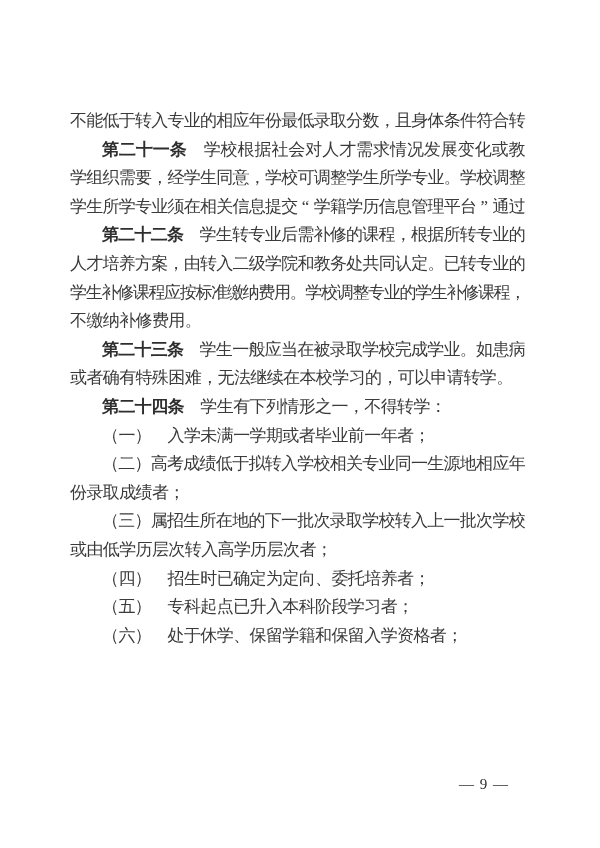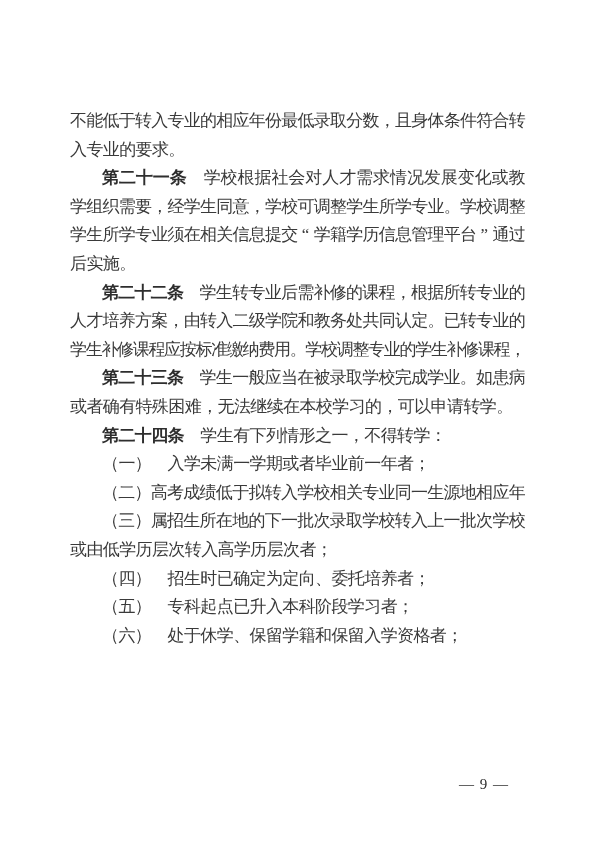--- a/index.html
+++ b/index.html
@@ -84,21 +84,20 @@
         <span class="ch">，</span>
         <span class="ch">且</span>
         <span class="ch">身</span>
         <span class="ch">体</span>
         <span class="ch">条</span>
         <span class="ch">件</span>
         <span class="ch">符</span>
         <span class="ch">合</span>
         <span class="ch">转</span>
       </div>
-      <div class="line"><span class="ch">入</span><span class="ch">专</span><span class="ch">业</span><span class="ch">的</span><span class="ch">要</span><span class="ch">求</span><span class="ch">。</span></div>
       <div class="line j ind">
         <span class="ch b">第</span>
         <span class="ch b">二</span>
         <span class="ch b">十</span>
         <span class="ch b">一</span>
         <span class="ch b">条</span>
         <span class="ch">　</span>
         <span class="ch">学</span>
         <span class="ch">校</span>
         <span class="ch">根</span>
@@ -172,21 +171,20 @@
         <span class="ch">信</span>
         <span class="ch">息</span>
         <span class="ch">管</span>
         <span class="ch">理</span>
         <span class="ch">平</span>
         <span class="ch">台</span>
         <span class="ch">”</span>
         <span class="ch">通</span>
         <span class="ch">过</span>
       </div>
-      <div class="line"><span class="ch">后</span><span class="ch">实</span><span class="ch">施</span><span class="ch">。</span></div>
       <div class="line j ind">
         <span class="ch b">第</span>
         <span class="ch b">二</span>
         <span class="ch b">十</span>
         <span class="ch b">二</span>
         <span class="ch b">条</span>
         <span class="ch">　</span>
         <span class="ch">学</span>
         <span class="ch">生</span>
         <span class="ch">转</span>
@@ -262,20 +260,21 @@
         <span class="ch">业</span>
         <span class="ch">的</span>
         <span class="ch">学</span>
         <span class="ch">生</span>
         <span class="ch">补</span>
         <span class="ch">修</span>
         <span class="ch">课</span>
         <span class="ch">程</span>
         <span class="ch">，</span>
       </div>
+      <div class="line"><span class="ch">不</span><span class="ch">缴</span><span class="ch">纳</span><span class="ch">补</span><span class="ch">修</span><span class="ch">费</span><span class="ch">用</span><span class="ch">。</span></div>
       <div class="line j ind">
         <span class="ch b">第</span>
         <span class="ch b">二</span>
         <span class="ch b">十</span>
         <span class="ch b">三</span>
         <span class="ch b">条</span>
         <span class="ch">　</span>
         <span class="ch">学</span>
         <span class="ch">生</span>
         <span class="ch">一</span>
@@ -321,20 +320,21 @@
         <span class="ch">业</span>
         <span class="ch">同</span>
         <span class="ch">一</span>
         <span class="ch">生</span>
         <span class="ch">源</span>
         <span class="ch">地</span>
         <span class="ch">相</span>
         <span class="ch">应</span>
         <span class="ch">年</span>
       </div>
+      <div class="line"><span class="ch">份</span><span class="ch">录</span><span class="ch">取</span><span class="ch">成</span><span class="ch">绩</span><span class="ch">者</span><span class="ch">；</span></div>
       <div class="line j ind">
         <span class="ch">（</span>
         <span class="ch">三</span>
         <span class="ch">）</span>
         <span class="ch">属</span>
         <span class="ch">招</span>
         <span class="ch">生</span>
         <span class="ch">所</span>
         <span class="ch">在</span>
         <span class="ch">地</span>

